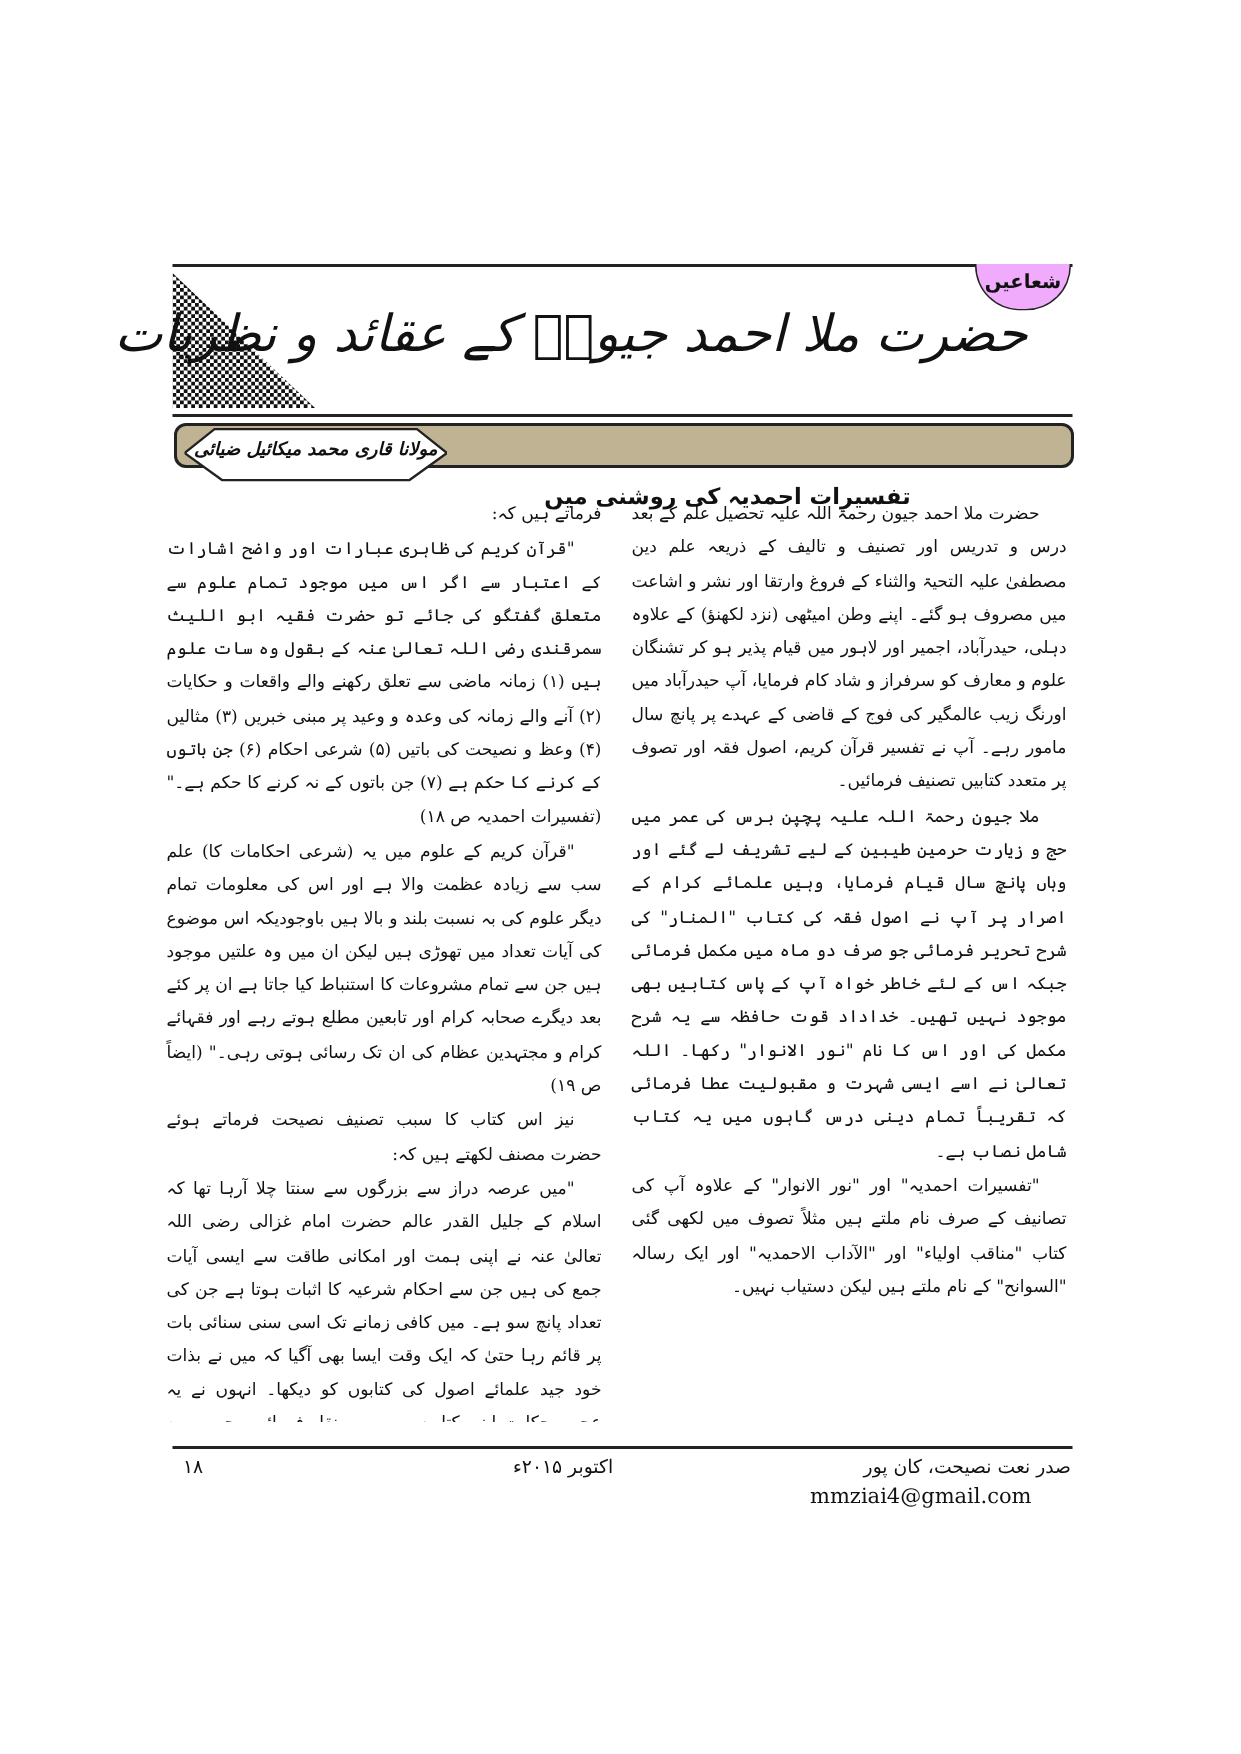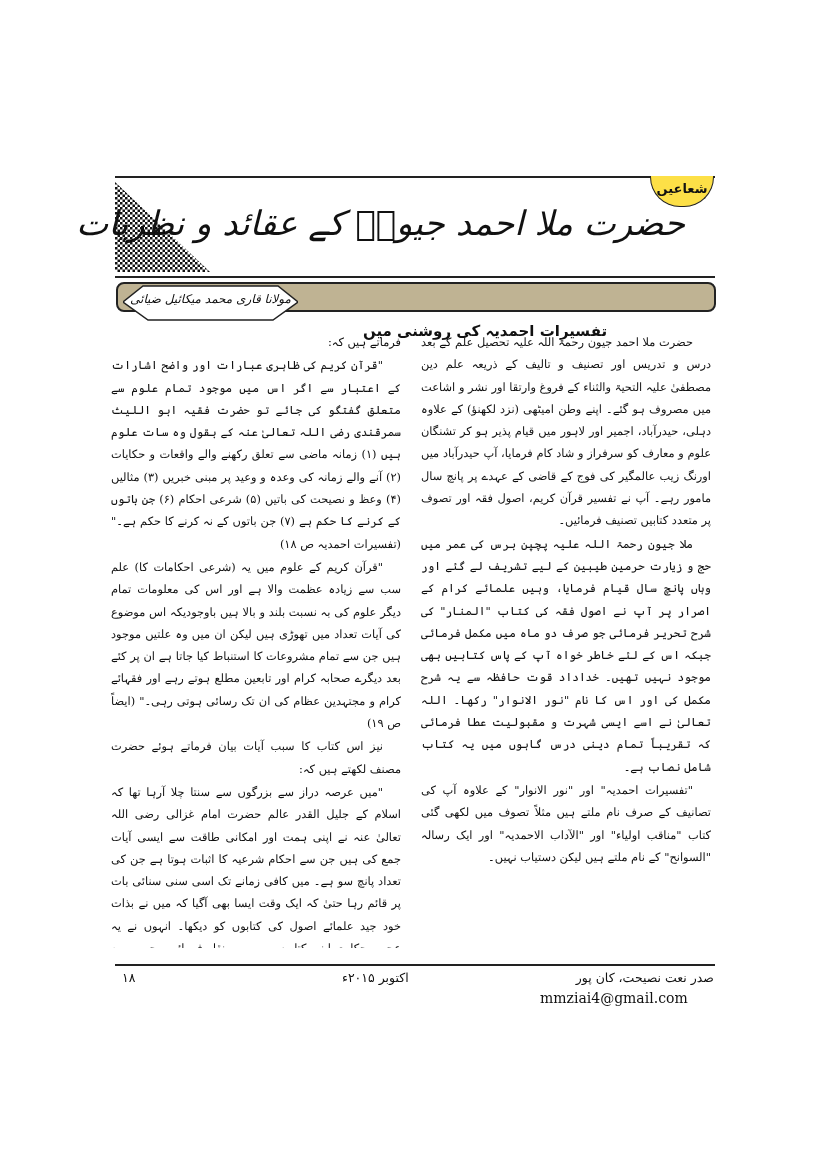--- a/index.html
+++ b/index.html
@@ -1,34 +1,34 @@
 <!DOCTYPE html>
 <html><head>
 <meta charset="utf-8">
 <style>
   html, body { margin:0; padding:0; background:#ffffff; }
   body { width:827px; height:1169px; position:relative; overflow:hidden;
          font-family:"DejaVu Sans", sans-serif; color:#111; }
   .top-rule { position:absolute; left:115px; top:176px; width:600px; height:2px; background:#222; }
   .section-tab { position:absolute; left:650px; top:176px; width:62px; height:30px;
          border:1.5px solid #222; border-top:none; border-radius:0 0 30px 30px;
-         background:#fde047; text-align:center; font-weight:bold; font-size:13px; line-height:26px; direction:rtl; }
+         background:#f0abfc; text-align:center; font-weight:bold; font-size:13px; line-height:26px; direction:rtl; }
   .dots { position:absolute; left:115px; top:182px; width:95px; height:90px; }
   .title { position:absolute; left:215px; top:178px; width:470px; height:90px;
            direction:rtl; font-family:"DejaVu Serif", serif;
            font-size:34px; line-height:90px; font-style:italic; white-space:nowrap; }
   .title-rule { position:absolute; left:115px; top:276px; width:600px; height:2px; background:#222; }
   .banner { position:absolute; left:116px; top:282px; width:600px; height:30px;
             background:#bfb393; border:2px solid #222; border-radius:8px; box-sizing:border-box; }
   .subtitle { position:absolute; left:335px; top:282px; width:300px; height:30px; direction:rtl;
               text-align:center; font-weight:bold; font-size:15px; line-height:30px;margin-top:34px; }
   .author { position:absolute; left:123px; top:284px; width:175px; height:38px; }
   .author svg { position:absolute; left:0; top:0; }
   .author span { position:absolute; left:0; top:4px; width:175px; text-align:center; direction:rtl;
-                 font-family:"DejaVu Serif", serif; font-style:italic; font-size:12px; line-height:22px; }
+                 font-family:"DejaVu Serif", serif; font-style:italic; font-size:12px; line-height:22px;font-weight:bold; }
   .col { position:absolute; top:330px; width:292px; height:618px; direction:rtl; text-align:justify;
          font-family:"DejaVu Serif", serif; font-size:11.4px; line-height:22.3px; overflow:hidden; }
   .col p { margin:1px; }
   .col-right { left:420px; }
   .col-left  { left:110px; }
   .indent { text-indent:18px; }
   .footer-rule { position:absolute; left:115px; top:964px; width:600px; height:2px; background:#222; }
   .footer { position:absolute; top:968px; font-family:"DejaVu Serif", serif; font-size:12.5px; line-height:20px; }
   .f-page { left:122px;text-align:center; }
   .f-date { left:342px; direction:rtl; }
@@ -68,21 +68,21 @@
   <p class="indent">حضرت ملا احمد جیون رحمۃ اللہ علیہ تحصیل علم کے بعد درس و تدریس اور تصنیف و تالیف کے ذریعہ علم دین مصطفیٰ علیہ التحیۃ والثناء کے فروغ وارتقا اور نشر و اشاعت میں مصروف ہو گئے۔ اپنے وطن امیٹھی (نزد لکھنؤ) کے علاوہ دہلی، حیدرآباد، اجمیر اور لاہور میں قیام پذیر ہو کر تشنگان علوم و معارف کو سرفراز و شاد کام فرمایا، آپ حیدرآباد میں اورنگ زیب عالمگیر کی فوج کے قاضی کے عہدے پر پانچ سال مامور رہے۔ آپ نے تفسیر قرآن کریم، اصول فقہ اور تصوف پر متعدد کتابیں تصنیف فرمائیں۔</p>
   <p class="indent">ملا جیون رحمۃ اللہ علیہ پچپن برس کی عمر میں حج و زیارت حرمین طیبین کے لیے تشریف لے گئے اور وہاں پانچ سال قیام فرمایا، وہیں علمائے کرام کے اصرار پر آپ نے اصول فقہ کی کتاب "المنار" کی شرح تحریر فرمائی جو صرف دو ماہ میں مکمل فرمائی جبکہ اس کے لئے خاطر خواہ آپ کے پاس کتابیں بھی موجود نہیں تھیں۔ خداداد قوت حافظہ سے یہ شرح مکمل کی اور اس کا نام "نور الانوار" رکھا۔ اللہ تعالیٰ نے اسے ایسی شہرت و مقبولیت عطا فرمائی کہ تقریباً تمام دینی درس گاہوں میں یہ کتاب شامل نصاب ہے۔</p>
   <p class="indent">"تفسیرات احمدیہ" اور "نور الانوار" کے علاوہ آپ کی تصانیف کے صرف نام ملتے ہیں مثلاً تصوف میں لکھی گئی کتاب "مناقب اولیاء" اور "الآداب الاحمدیہ" اور ایک رسالہ "السوانح" کے نام ملتے ہیں لیکن دستیاب نہیں۔</p>
 
 </div>
 
 <div class="col col-left">
   <p>فرماتے ہیں کہ:</p>
   <p class="indent">"قرآن کریم کی ظاہری عبارات اور واضح اشارات کے اعتبار سے اگر اس میں موجود تمام علوم سے متعلق گفتگو کی جائے تو حضرت فقیہ ابو اللیث سمرقندی رضی اللہ تعالیٰ عنہ کے بقول وہ سات علوم ہیں (۱) زمانہ ماضی سے تعلق رکھنے والے واقعات و حکایات (۲) آنے والے زمانہ کی وعدہ و وعید پر مبنی خبریں (۳) مثالیں (۴) وعظ و نصیحت کی باتیں (۵) شرعی احکام (۶) جن باتوں کے کرنے کا حکم ہے (۷) جن باتوں کے نہ کرنے کا حکم ہے۔" (تفسیرات احمدیہ ص ۱۸)</p>
   <p class="indent">"قرآن کریم کے علوم میں یہ (شرعی احکامات کا) علم سب سے زیادہ عظمت والا ہے اور اس کی معلومات تمام دیگر علوم کی بہ نسبت بلند و بالا ہیں باوجودیکہ اس موضوع کی آیات تعداد میں تھوڑی ہیں لیکن ان میں وہ علتیں موجود ہیں جن سے تمام مشروعات کا استنباط کیا جاتا ہے ان پر کئے بعد دیگرے صحابہ کرام اور تابعین مطلع ہوتے رہے اور فقہائے کرام و مجتہدین عظام کی ان تک رسائی ہوتی رہی۔" (ایضاً ص ۱۹)</p>
-  <p class="indent">نیز اس کتاب کا سبب آیات بیان فرماتے ہوئے حضرت مصنف لکھتے ہیں کہ:</p>
+  <p class="indent">نیز اس کتاب کا سبب تصنیف نصیحت فرماتے ہوئے حضرت مصنف لکھتے ہیں کہ:</p>
   <p class="indent">"میں عرصہ دراز سے بزرگوں سے سنتا چلا آرہا تھا کہ اسلام کے جلیل القدر عالم حضرت امام غزالی رضی اللہ تعالیٰ عنہ نے اپنی ہمت اور امکانی طاقت سے ایسی آیات جمع کی ہیں جن سے احکام شرعیہ کا اثبات ہوتا ہے جن کی تعداد پانچ سو ہے۔ میں کافی زمانے تک اسی سنی سنائی بات پر قائم رہا حتیٰ کہ ایک وقت ایسا بھی آگیا کہ میں نے بذات خود جید علمائے اصول کی کتابوں کو دیکھا۔ انہوں نے یہ عجیب حکایت اپنی کتابوں میں بھی نقل فرمائی۔ جب میرے ایمان میں زیادتی اور یقین میں پختگی آگئی تو میں نے ان آیات کی تلاش شروع کی اور اٹھتے بیٹھتے ہر حالت میں انہیں ڈھونڈنا شروع کر دیا۔ لیکن جب مجھے کامیابی نصیب نہ</p>
 </div>
 
 <div class="footer-rule"></div>
 <div class="footer f-page">۱۸</div>
 <div class="footer f-date">اکتوبر ۲۰۱۵ء</div>
 <div class="footer f-aff">صدر نعت نصیحت، کان پور</div>
 <div class="footer f-email">mmziai4@gmail.com</div>
 
 </body></html>

